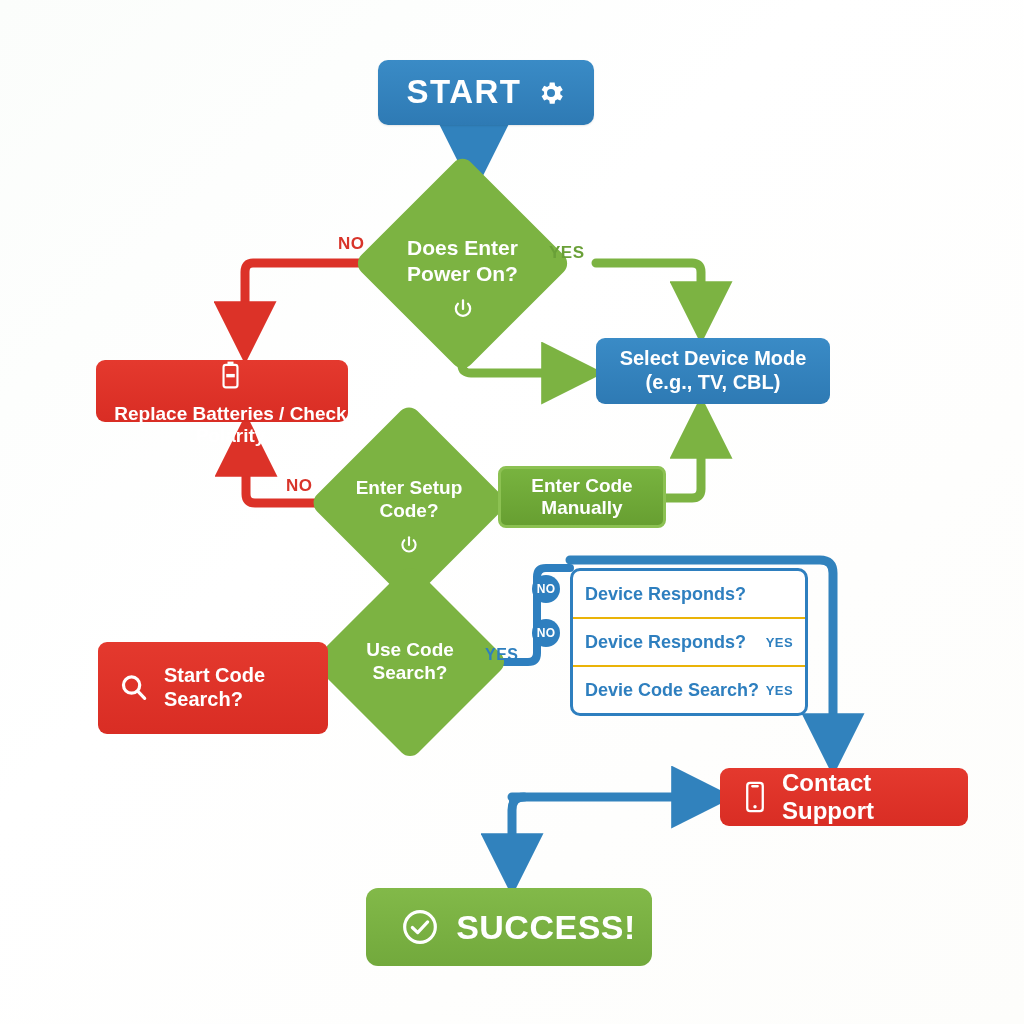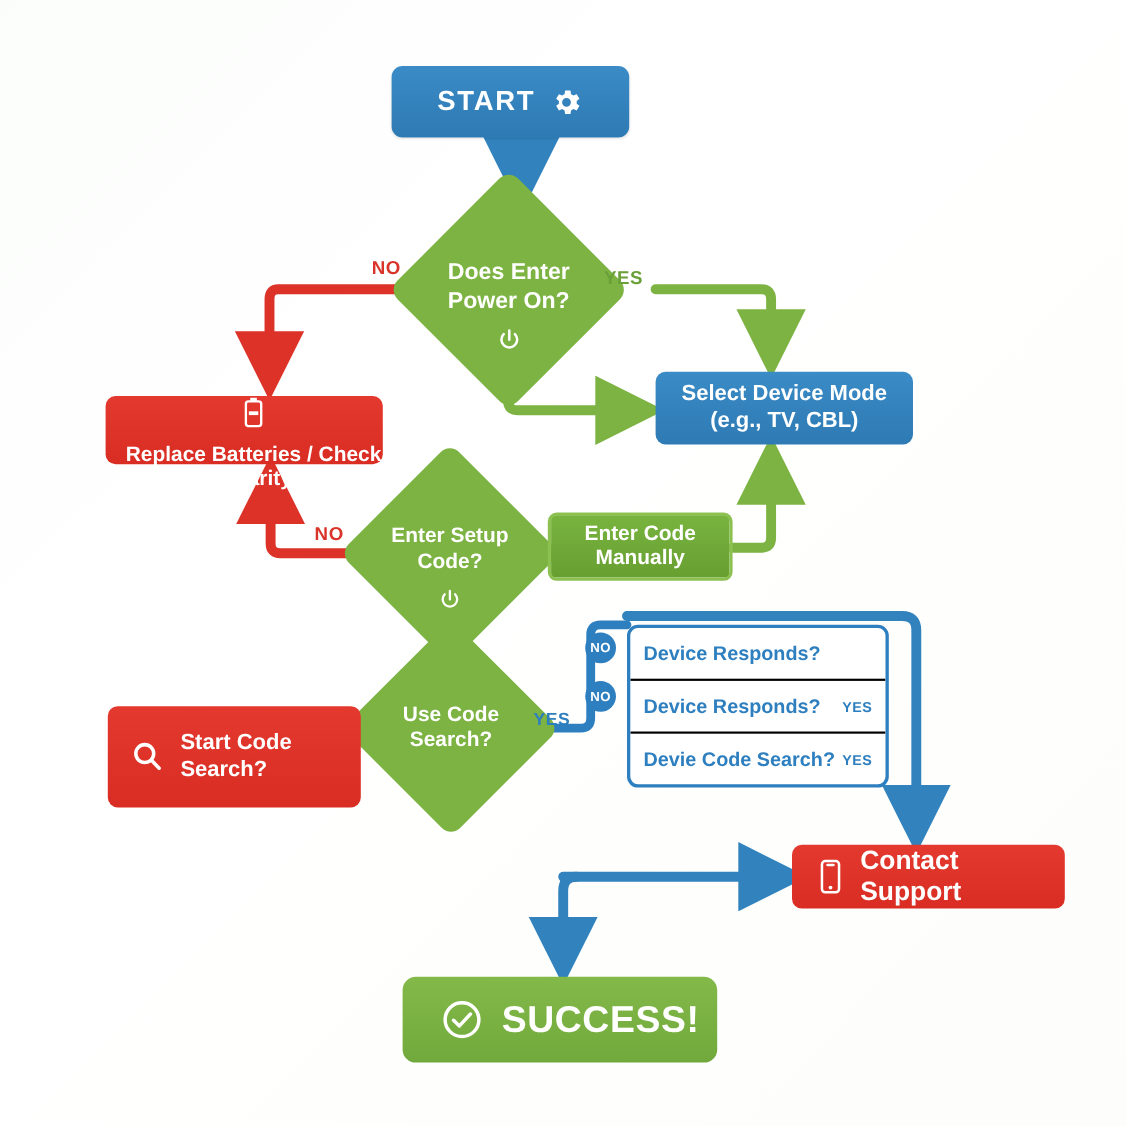--- a/index.html
+++ b/index.html
@@ -37,23 +37,23 @@
     color: #ffffff;
     font-weight: bold;
     text-align: center;
     line-height: 1.18;
   }
   .rect {
     border-radius: 9px;
   }
 
   .start-node {
-    left: 356px; top: 60px;
+    left: 378px; top: 60px;
     width: 216px; height: 65px;
-    font-size: 25px;
+    font-size: 33px;
     letter-spacing: 1.5px;
     gap: 14px;
     border-radius: 10px;
     background: linear-gradient(180deg,#3a8bc6 0%, #2e7ab4 100%);
     box-shadow: 0 1px 2px rgba(0,0,0,.10);
   }
 
   .diamond-wrap {
     position: absolute;
     display: flex;
@@ -162,21 +162,21 @@
     display: flex;
     flex-direction: column;
     overflow: hidden;
   }
   .panel-row {
     flex: 1;
     display: flex;
     align-items: center;
     justify-content: space-between;
     padding: 0 12px 0 12px;
-    border-bottom: 2px solid #000000;
+    border-bottom: 2px solid #eab308;
     color: #2e7fbf;
     font-size: 18px;
     font-weight: bold;
     box-sizing: border-box;
   }
   .panel-row:last-child { border-bottom: none; }
   .panel-row .yes {
     font-size: 13px;
     font-weight: bold;
     letter-spacing: .4px;

